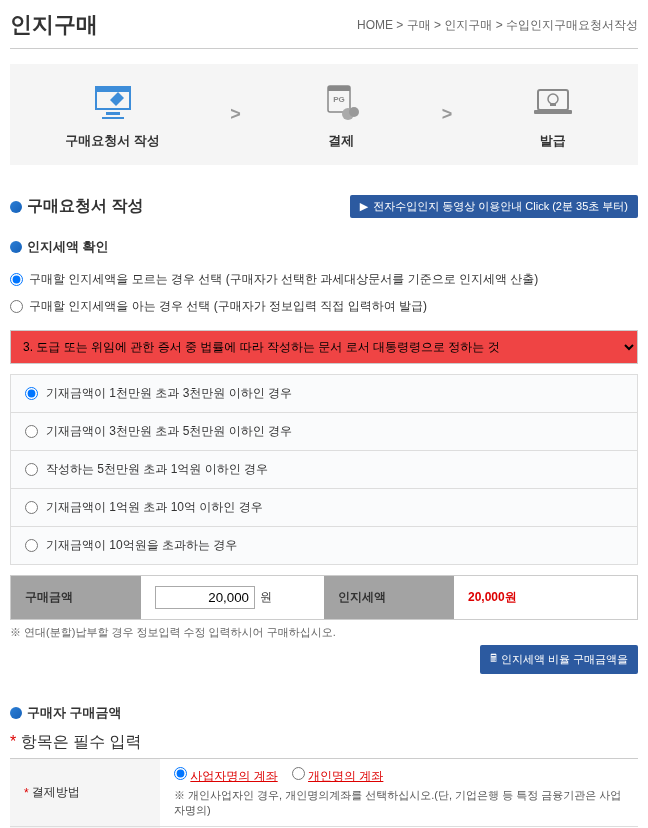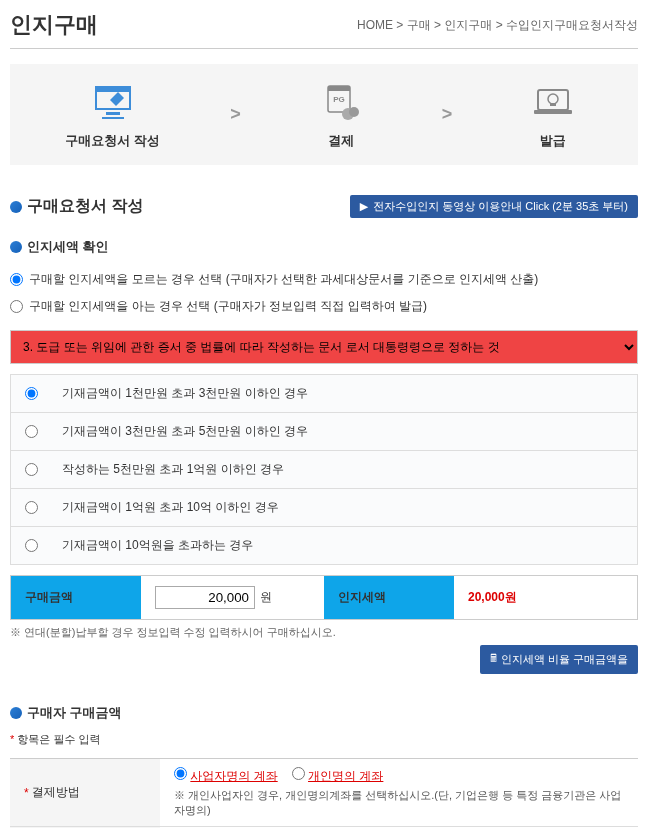--- a/index.html
+++ b/index.html
@@ -122,40 +122,40 @@
       font-size: 12px;
       margin: 10px 0;
     }
     .option-list {
       border: 1px solid #ddd;
       margin-bottom: 10px;
     }
     .option-item {
       display: flex;
       align-items: center;
-      gap: 24px;
+      gap: 8px;
       padding: 10px 14px;
       border-bottom: 1px solid #ddd;
       background: #fafbfc;
     }
     .option-item:last-child {
       border-bottom: none;
     }
     .price-table {
       display: flex;
       border: 1px solid #ccc;
       margin-bottom: 5px;
     }
     .price-cell {
       padding: 10px 14px;
       display: flex;
       align-items: center;
     }
     .price-cell.header {
-      background: #0ea5e9;
+      background: #a3a3a3;
       font-weight: bold;
       width: 130px;
     }
     .price-cell.value {
       flex: 1;
       background: #fff;
       gap: 5px;
     }
     .price-input {
       width: 100px;
@@ -182,23 +182,23 @@
       padding: 5px 10px;
       font-size: 11px;
       border: none;
       border-radius: 2px;
       cursor: pointer;
       display: flex;
       align-items: center;
       gap: 4px;
     }
     .required-note {
-      font-size: 11px;
-      color: #333;
-      margin-bottom: 11px;
+      font-size: 16px;
+      color: #333;
+      margin-bottom: 5px;
     }
     .req-star {
       color: #d00;
     }
     .form-table {
       border-top: 1px solid #ccc;
     }
     .form-row {
       display: flex;
       border-bottom: 1px solid #ddd;

